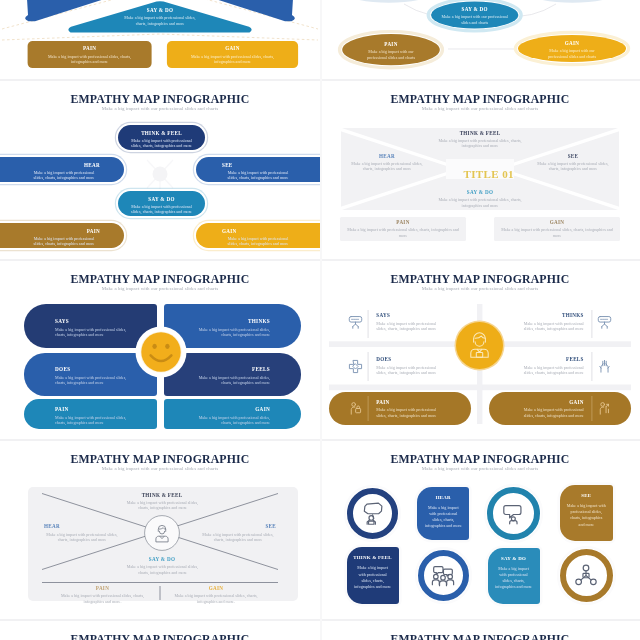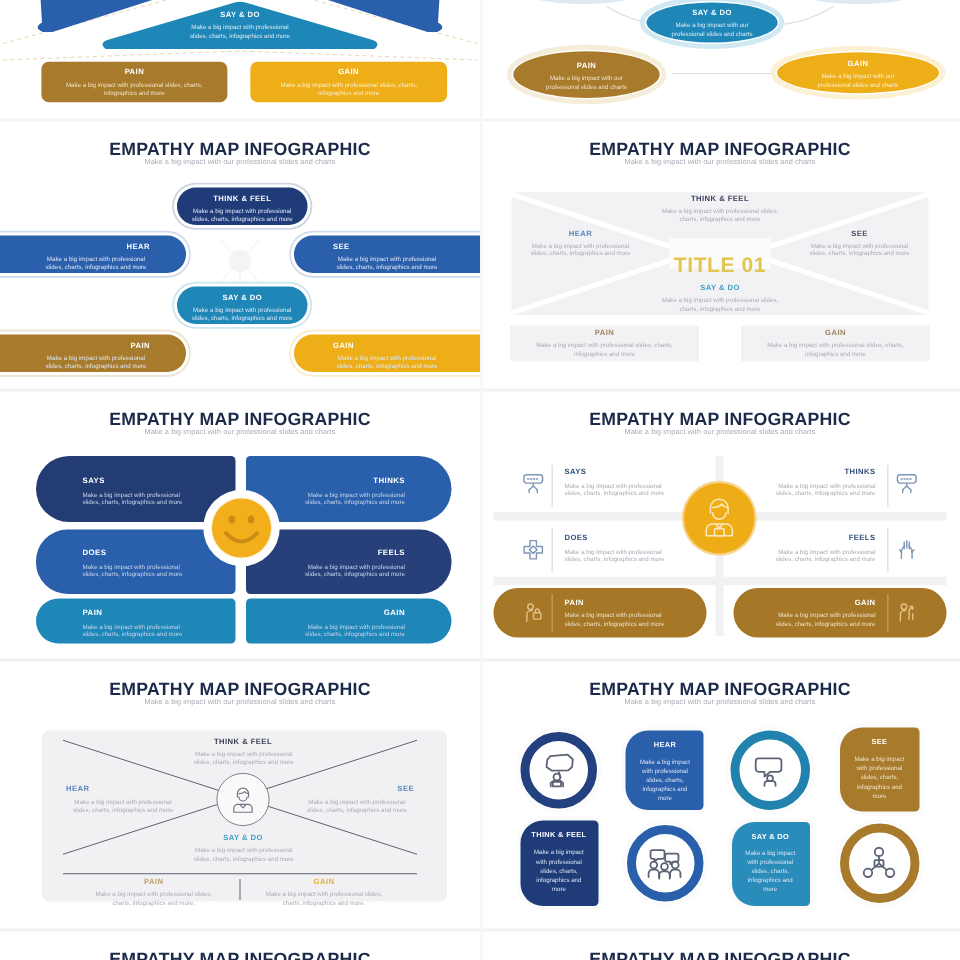--- a/index.html
+++ b/index.html
@@ -1,18 +1,18 @@
 <!DOCTYPE html>
 <html><head>
 <meta charset="utf-8">
 <title>Empathy Map Infographic</title>
 <style>
   html,body{margin:0;padding:0;background:#fff;}
   body{width:640px;height:640px;overflow:hidden;font-family:"Liberation Sans",sans-serif;}
-  .grid{position:relative;width:640px;height:640px;overflow:hidden;background:#fff;}
+  .grid{position:relative;width:640px;height:640px;overflow:hidden;background:#fff;font-family:Liberation Serif, serif;}
   .slide{position:absolute;width:320px;height:180px;overflow:hidden;box-sizing:border-box;background:#fff;}
   .vsep{position:absolute;top:0;width:1.6px;height:640px;background:#f7f7f8;z-index:50;}
   .hsep{position:absolute;left:0;width:640px;height:1.6px;background:#f1f1f3;z-index:50;}
 
   .s-title{position:absolute;left:0;width:320px;text-align:center;font-weight:700;
            color:#1b2a4a;font-size:11.8px;letter-spacing:.15px;top:12.5px;line-height:12px;}
   .s-sub{position:absolute;left:0;width:320px;text-align:center;color:#a6abb4;
          font-size:4.9px;top:26.3px;letter-spacing:.06px;line-height:5px;}
 
   .box{position:absolute;box-sizing:border-box;}
@@ -85,21 +85,21 @@
       <div class="h" style="left:31px;top:73.6px;width:72px;text-align:center;font-size:5.1px;color:#5a84bb;letter-spacing:.3px;">HEAR</div>
       <div class="p" style="left:31px;top:80.8px;width:72px;text-align:center;font-size:4.1px;color:#a9adb6;line-height:5.6px;">Make a big impact with professional slides, charts, infographics and more</div>
       <div class="h" style="left:217px;top:73.6px;width:72px;text-align:center;font-size:5.1px;color:#46506b;letter-spacing:.3px;">SEE</div>
       <div class="p" style="left:217px;top:80.8px;width:72px;text-align:center;font-size:4.1px;color:#a9adb6;line-height:5.6px;">Make a big impact with professional slides, charts, infographics and more</div>
       <div class="h" style="left:116px;top:110px;width:88px;text-align:center;font-size:5.1px;color:#3f9ec4;letter-spacing:.3px;">SAY &amp; DO</div>
       <div class="p" style="left:116px;top:117.2px;width:88px;text-align:center;font-size:4.1px;color:#a9adb6;line-height:5.6px;">Make a big impact with professional slides, charts, infographics and more</div>
       <div class="h" style="left:27px;top:140px;width:112px;text-align:center;font-size:5.1px;color:#9c8562;letter-spacing:.3px;">PAIN</div>
       <div class="p" style="left:27px;top:147.2px;width:112px;text-align:center;font-size:4.1px;color:#a9adb6;line-height:5.6px;">Make a big impact with professional slides, charts, infographics and more</div>
       <div class="h" style="left:181px;top:140px;width:112px;text-align:center;font-size:5.1px;color:#9c8562;letter-spacing:.3px;">GAIN</div>
       <div class="p" style="left:181px;top:147.2px;width:112px;text-align:center;font-size:4.1px;color:#a9adb6;line-height:5.6px;">Make a big impact with professional slides, charts, infographics and more</div>
-      <div class="h" style="left:126px;top:89px;width:68px;text-align:center;font-size:14px;color:#e3c552;letter-spacing:.4px;">TITLE 01</div>
+      <div class="h" style="left:126px;top:89px;width:68px;text-align:right;font-size:11px;color:#e3c552;letter-spacing:.4px;">TITLE 01</div>
     </div>
     <div class="slide" style="left:0px;top:260px;">
       <div class="s-title">EMPATHY MAP INFOGRAPHIC</div>
       <div class="s-sub">Make a big impact with our professional slides and charts</div>
       <div class="box" style="left:24px;top:44px;width:133px;height:44px;background:#243c74;border-radius:22px 3px 3px 22px;">
         <div class="h" style="left:31px;width:73px;text-align:left;top:15px;font-size:5.2px;color:#fff;letter-spacing:.3px;">SAYS</div>
         <div class="p" style="left:31px;width:73px;text-align:left;top:22.5px;font-size:4.1px;color:#c5d3ea;line-height:5.8px;">Make a big impact with professional slides, charts, infographics and more</div>
       </div>
       <div class="box" style="left:164px;top:44px;width:137px;height:44px;background:#2a5fab;border-radius:3px 22px 22px 3px;">
         <div class="h" style="left:33px;width:73px;text-align:right;top:15px;font-size:5.2px;color:#fff;letter-spacing:.3px;">THINKS</div>

